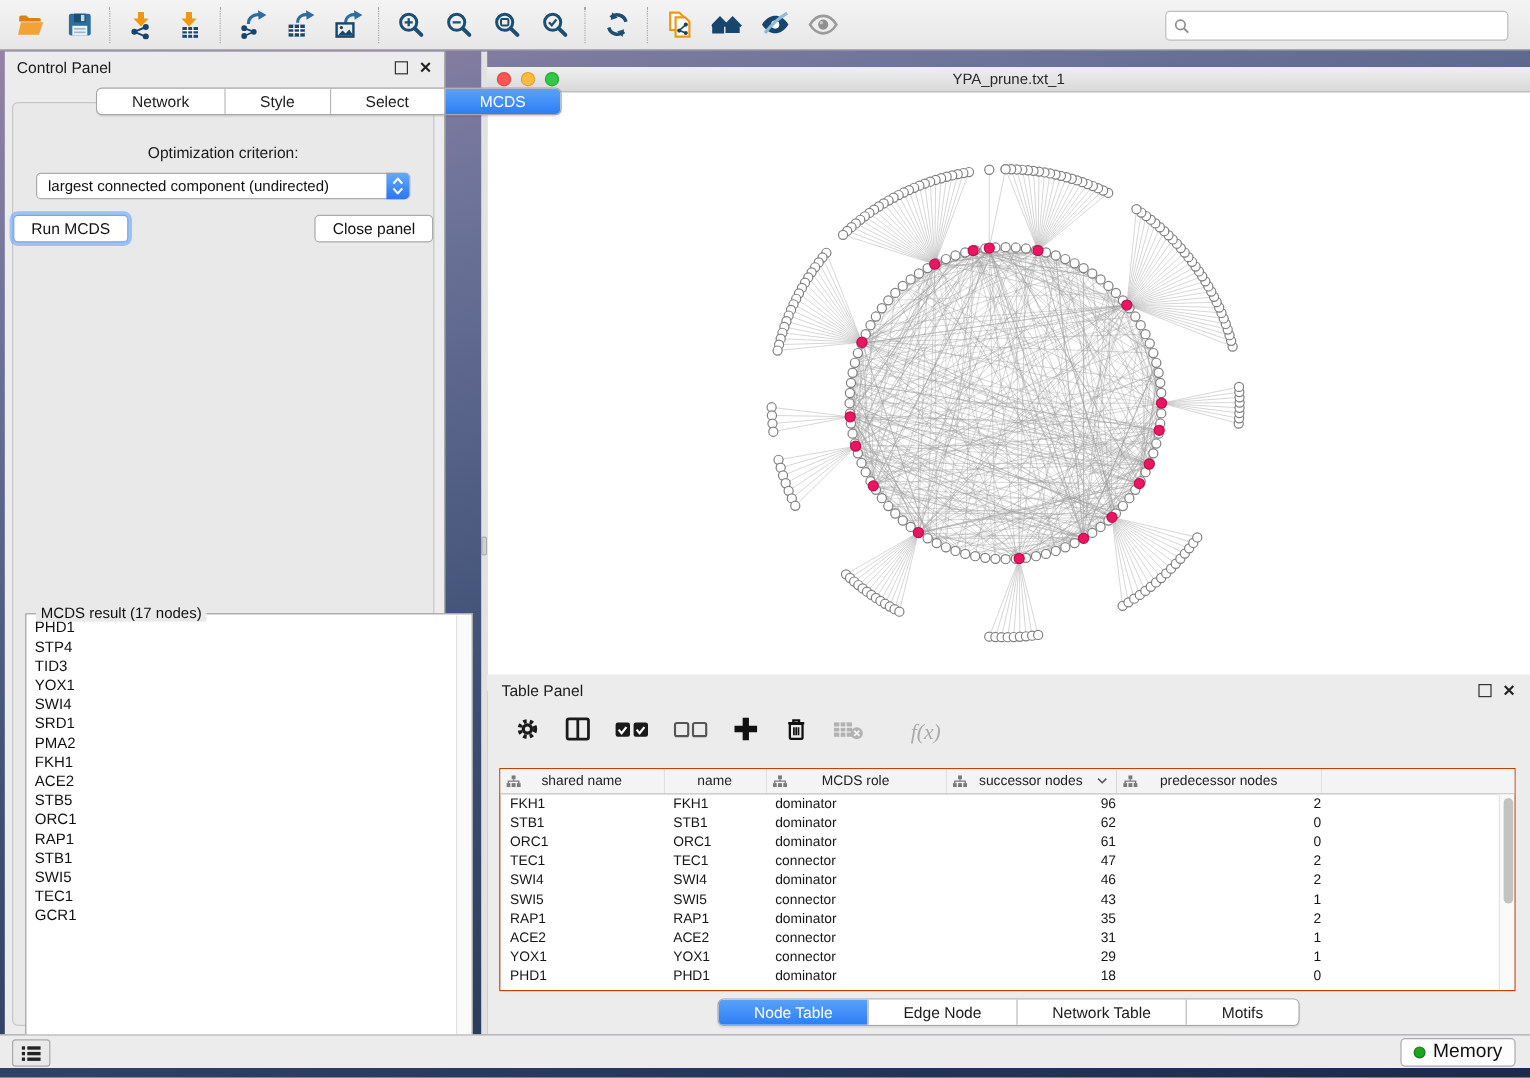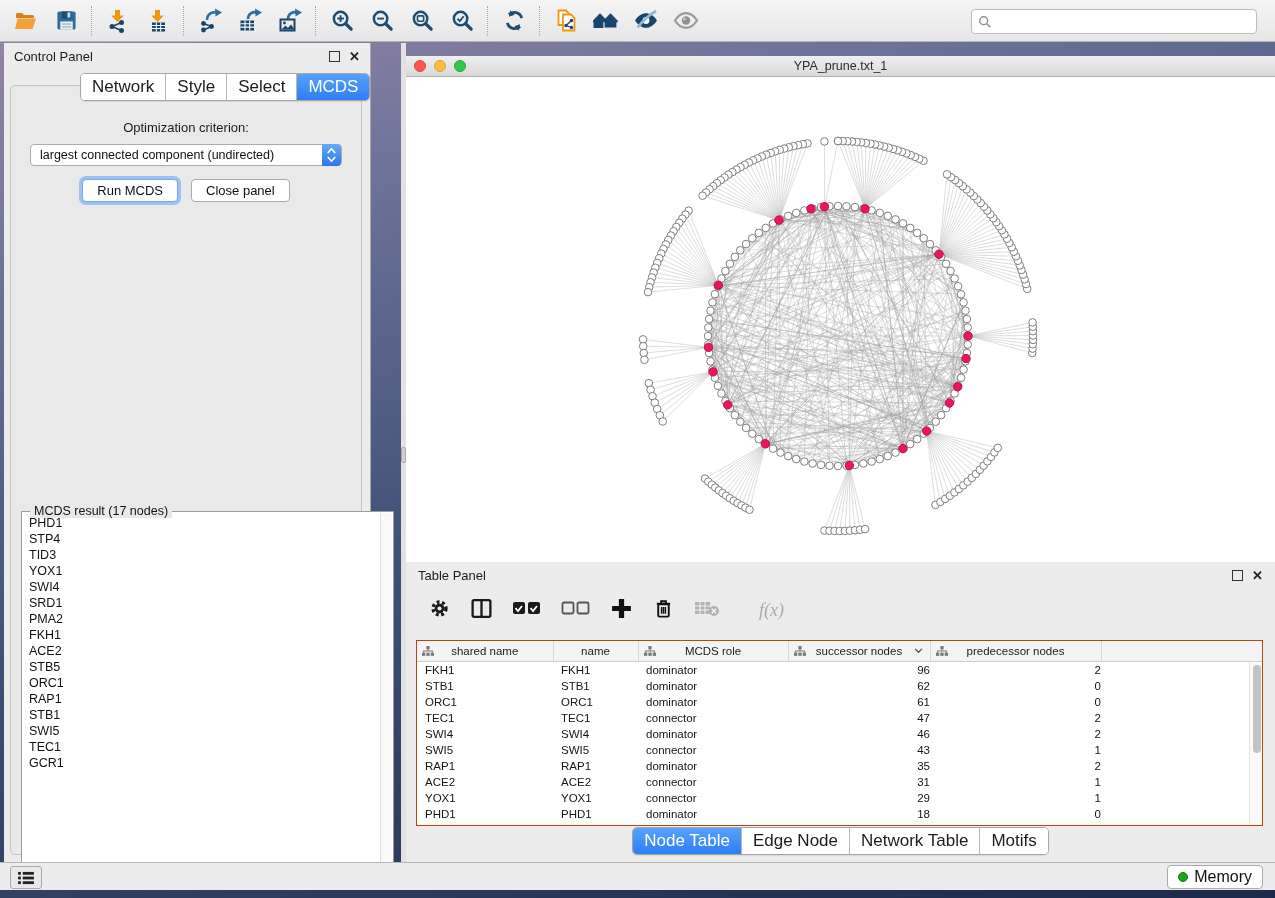--- a/index.html
+++ b/index.html
@@ -25,33 +25,33 @@
   .control-panel{position:absolute;left:4px;top:43px;width:367px;height:819px;background:#ECECEC;
     border-right:1px solid #a9a9a9;box-sizing:border-box;}
   .panel-header{height:26px;display:flex;align-items:center;padding:0 10px;}
   .panel-title{font-size:13px;color:#1c1c1c;}
   .win-icos{margin-left:auto;display:flex;gap:9px;align-items:center;}
   .float-ico{width:9px;height:9px;border:1.5px solid #333;display:inline-block;}
   .close-ico{font-size:13px;font-weight:bold;color:#222;line-height:9px;}
   .cp-tabs{position:absolute;left:76px;top:30px;z-index:3;}
   .seg{display:inline-flex;border:1px solid #a6a6a6;border-radius:5px;overflow:hidden;background:#fff;
     box-shadow:0 1px 1px rgba(0,0,0,.08);}
-  .seg .seg-btn{border:none;border-left:1px solid #b9b9b9;background:#fff;padding:3px 11px;
-    font-size:17px;color:#1c1c1c;font-family:"Liberation Sans",sans-serif;cursor:default;}
+  .seg .seg-btn{border:none;border-left:1px solid #b9b9b9;background:#fff;padding:3px 29px;
+    font-size:13px;color:#1c1c1c;font-family:"Liberation Sans",sans-serif;cursor:default;}
   .seg .seg-btn:first-child{border-left:none;}
   .seg .seg-btn.sel{background:linear-gradient(#58a2fa,#2e7ef6);color:#fff;}
   .cp-body{position:absolute;left:6px;right:8px;top:42px;bottom:7px;background:#E9E9E9;
     border:1px solid #c6c6c6;border-radius:5px;}
   .opt-label{margin-top:34px;text-align:center;font-size:13px;color:#1b1b1b;}
   .select{width:312px;height:22px;margin:9px auto 0 auto;background:#fff;border:1px solid #ababab;
     border-radius:4px;display:flex;align-items:center;box-sizing:border-box;padding-left:9px;position:relative;}
   .select .sel-val{font-size:12.5px;color:#111;}
   .stepper{position:absolute;right:0;top:-1px;width:19px;height:22px;border-radius:0 4px 4px 0;
     background:linear-gradient(#66a9f9,#2a77ef);display:flex;flex-direction:column;align-items:center;justify-content:center;gap:2px;}
-  .btn-row{display:flex;justify-content:center;gap:13px;margin-top:13px;}
+  .btn-row{display:flex;justify-content:space-between;gap:13px;margin-top:13px;}
   .btn{background:#fff;border:1px solid #ababab;border-radius:4px;font-size:13px;color:#111;
     padding:3px 14px;font-family:"Liberation Sans",sans-serif;}
   .btn.focused{box-shadow:0 0 0 3px rgba(106,167,252,.6);border-color:#74a9f0;}
   .groupbox{position:absolute;left:10px;width:371px;top:425px;height:369px;background:#fff;
     border:1px solid #9c9c9c;}
   .groupbox-label{position:absolute;top:-8px;left:8px;background:#E9E9E9;padding:0 4px;
     font-size:12.5px;color:#111;}
   .mcds-list{position:absolute;left:1px;top:3px;bottom:1px;right:12px;overflow:hidden;padding-left:6px;}
   .mcds-item{font-size:12.5px;line-height:16px;color:#111;}
   .list-scroll{position:absolute;right:1px;top:1px;bottom:1px;width:11px;background:#fafafa;border-left:1px solid #e0e0e0;}

